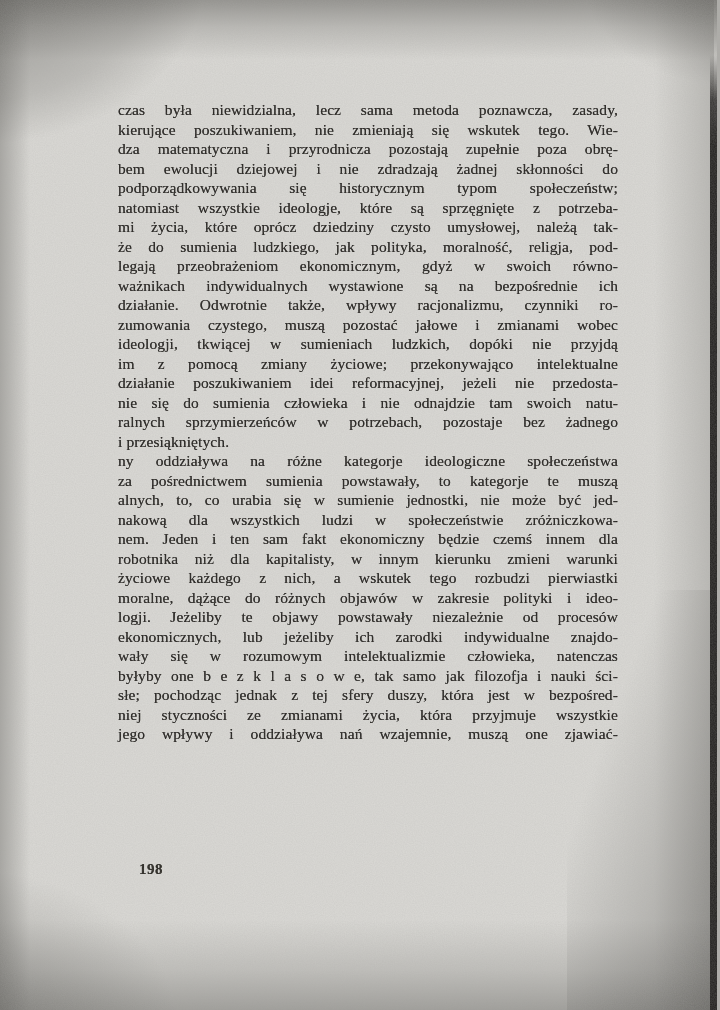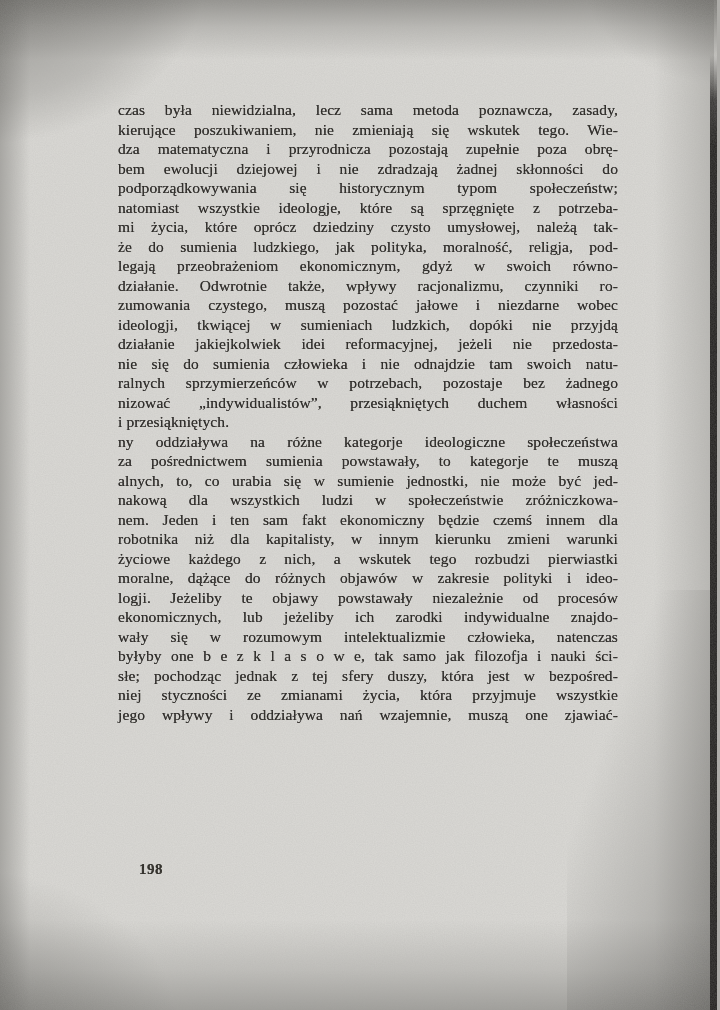--- a/index.html
+++ b/index.html
@@ -106,27 +106,28 @@
       <div class="paragraph">
         <div class="line">czas była niewidzialna, lecz sama metoda poznawcza, zasady,</div>
         <div class="line">kierujące poszukiwaniem, nie zmieniają się wskutek tego. Wie-</div>
         <div class="line">dza matematyczna i przyrodnicza pozostają zupełnie poza obrę-</div>
         <div class="line">bem ewolucji dziejowej i nie zdradzają żadnej skłonności do</div>
         <div class="line">podporządkowywania się historycznym typom społeczeństw;</div>
         <div class="line">natomiast wszystkie ideologje, które są sprzęgnięte z potrzeba-</div>
         <div class="line">mi życia, które oprócz dziedziny czysto umysłowej, należą tak-</div>
         <div class="line">że do sumienia ludzkiego, jak polityka, moralność, religja, pod-</div>
         <div class="line">legają przeobrażeniom ekonomicznym, gdyż w swoich równo-</div>
+        <div class="line">ważnikach indywidualnych wystawione są na bezpośrednie ich</div>
         <div class="line">działanie. Odwrotnie także, wpływy racjonalizmu, czynniki ro-</div>
-        <div class="line">zumowania czystego, muszą pozostać jałowe i niezdarne wobec</div>
+        <div class="line">zumowania czystego, muszą pozostać jałowe i zmianami wobec</div>
         <div class="line">ideologji, tkwiącej w sumieniach ludzkich, dopóki nie przyjdą</div>
-        <div class="line">działanie jakiejkolwiek idei reformacyjnej, jeżeli nie przedosta-</div>
+        <div class="line">im z pomocą zmiany życiowe; przekonywająco intelektualne</div>
+        <div class="line">działanie poszukiwaniem idei reformacyjnej, jeżeli nie przedosta-</div>
         <div class="line">nie się do sumienia człowieka i nie odnajdzie tam swoich natu-</div>
         <div class="line">ralnych sprzymierzeńców w potrzebach, pozostaje bez żadnego</div>
-        <div class="line">nizować „indywidualistów”, przesiąkniętych duchem własności</div>
         <div class="line flush-last">i przesiąkniętych.</div>
       </div>
       <div class="paragraph">
         <div class="line">ny oddziaływa na różne kategorje ideologiczne społeczeństwa</div>
         <div class="line">za pośrednictwem sumienia powstawały, to kategorje te muszą</div>
         <div class="line">alnych, to, co urabia się w sumienie jednostki, nie może być jed-</div>
         <div class="line">nakową dla wszystkich ludzi w społeczeństwie zróżniczkowa-</div>
         <div class="line">nem. Jeden i ten sam fakt ekonomiczny będzie czemś innem dla</div>
         <div class="line">robotnika niż dla kapitalisty, w innym kierunku zmieni warunki</div>
         <div class="line">życiowe każdego z nich, a wskutek tego rozbudzi pierwiastki</div>

